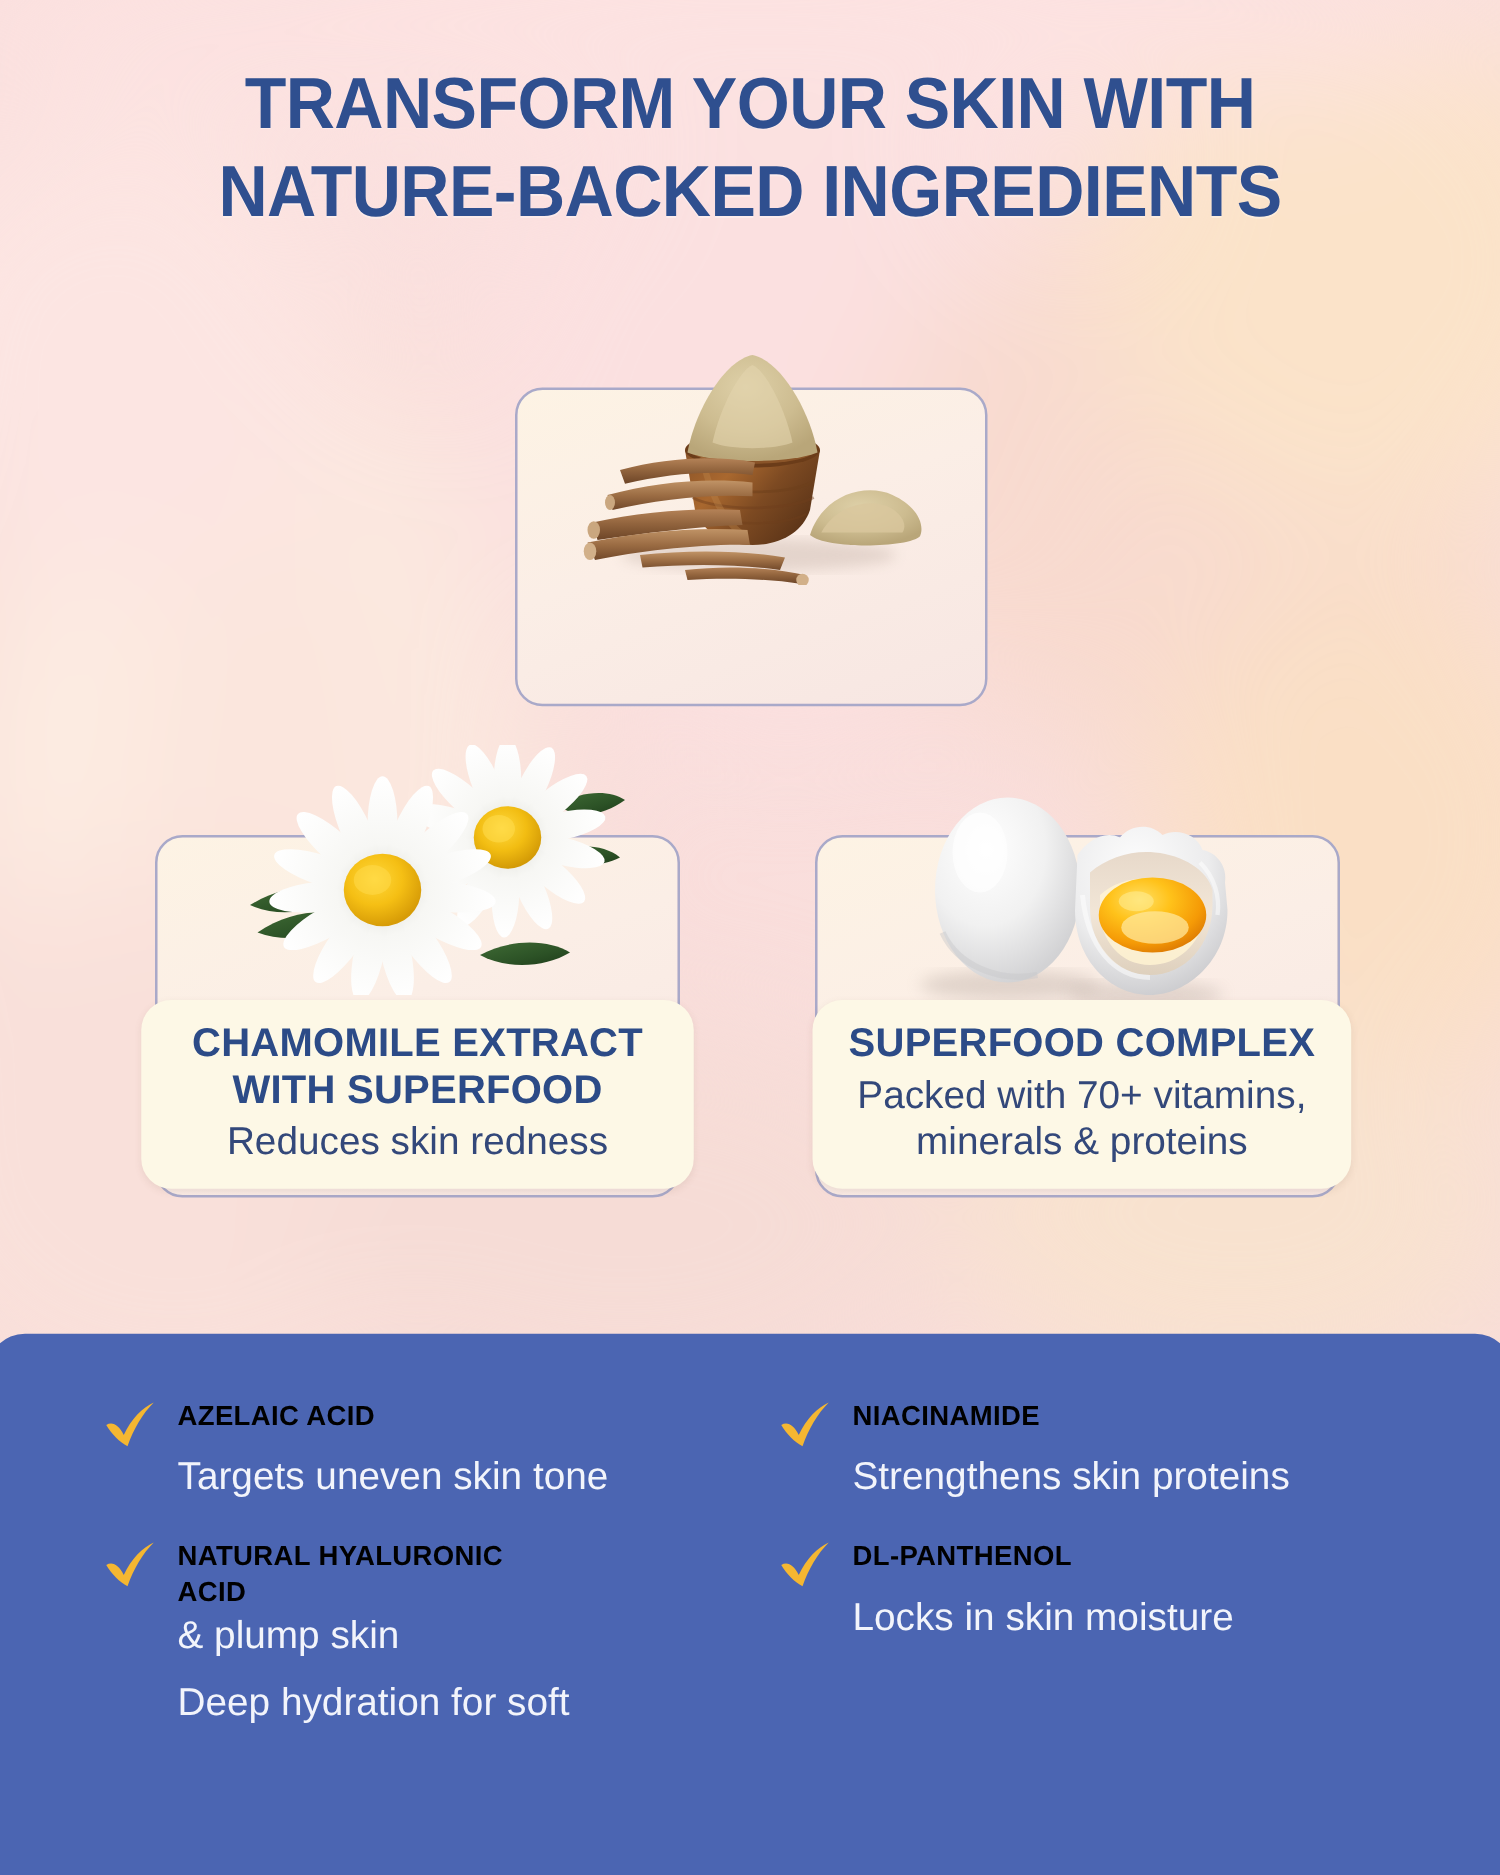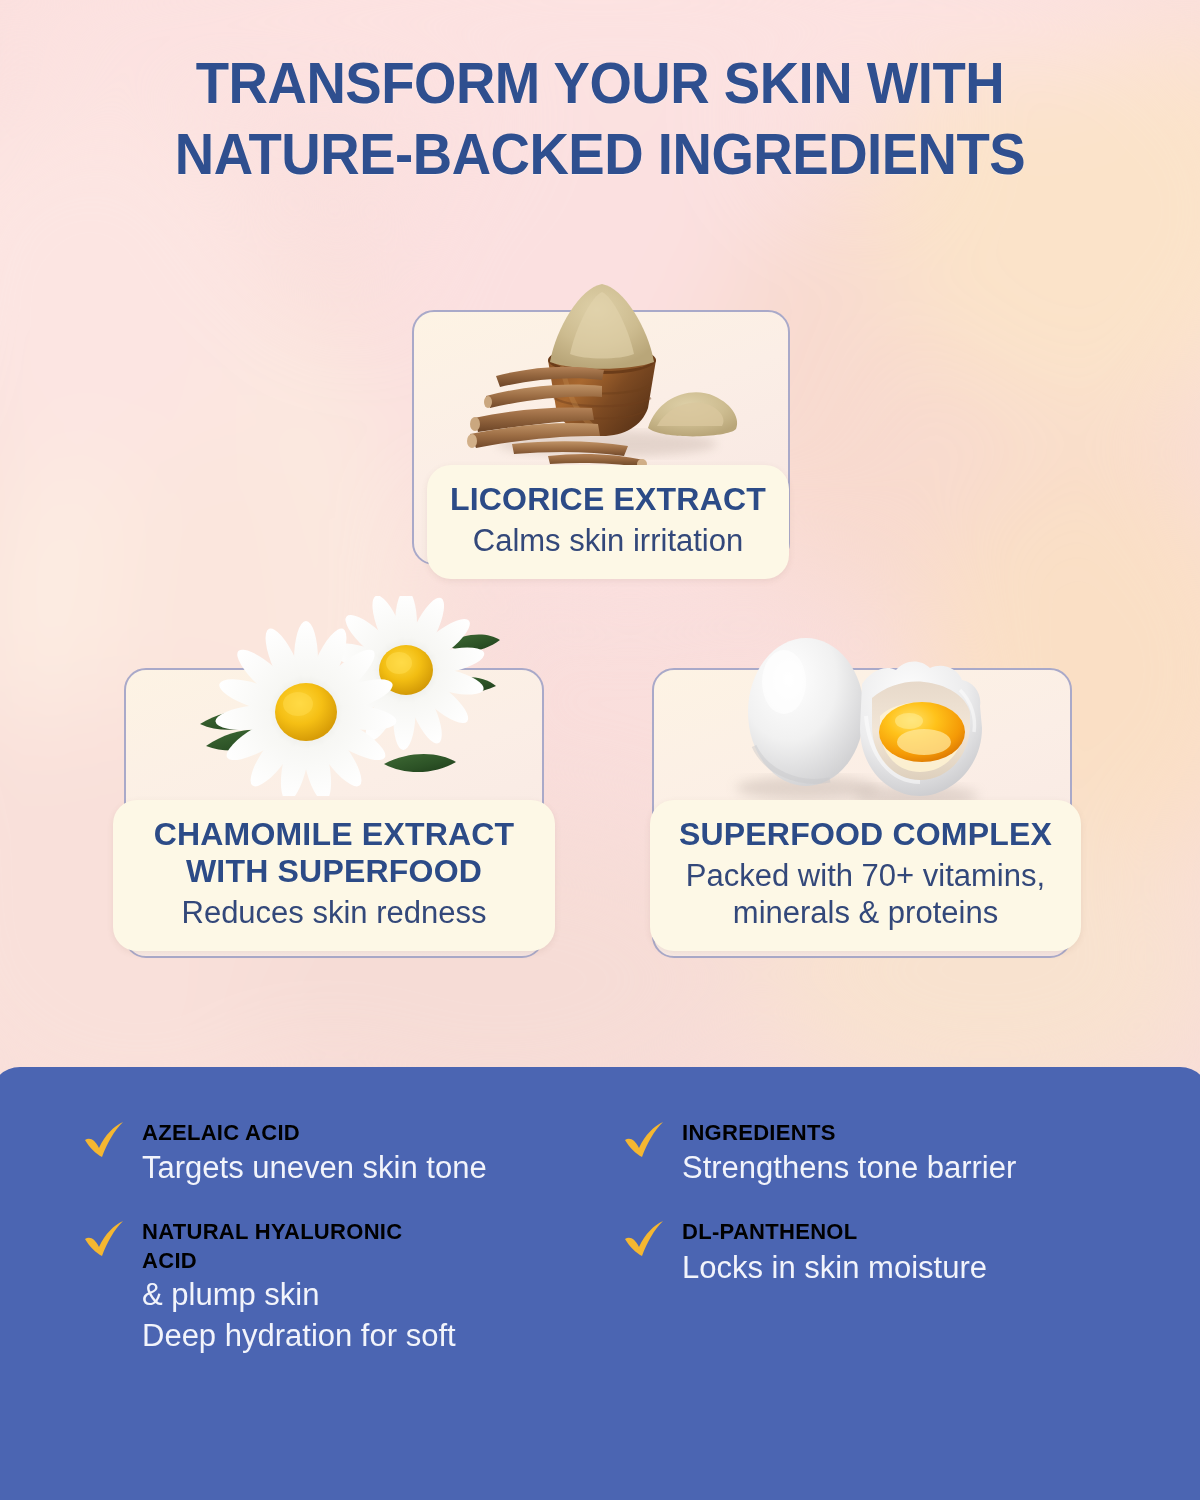--- a/index.html
+++ b/index.html
@@ -103,21 +103,21 @@
     font-weight:700;
     font-size:22px;
     line-height:1.28;
     letter-spacing:.3px;
   }
   .benefit-desc {
     color:#f2f4fb;
     font-weight:400;
     font-size:31px;
     line-height:1.3;
-    margin-top:1px;
+    margin-top:14px;
   }
 
   
   .art { position:absolute; }
 </style>
 </head>
 <body>
 
 <div id="page">
 
@@ -201,24 +201,20 @@
         <path d="M96 188 C130 184 164 186 192 192 L188 199 C162 195 128 194 98 196 Z" fill="url(#lgstick)"></path>
 
         <ellipse cx="23" cy="156" rx="5" ry="7" fill="#caa77f"></ellipse>
         <ellipse cx="20" cy="173" rx="5" ry="7" fill="#d2b089"></ellipse>
         <ellipse cx="36" cy="134" rx="4" ry="6" fill="#caa77f"></ellipse>
         <ellipse cx="190" cy="196" rx="5" ry="5" fill="#d2b089"></ellipse>
       </g>
     </svg>
   </div>
 
-  <div class="label-card" style="left:427px; top:465px; width:362px;">
-    <div class="label-title">LICORICE EXTRACT</div>
-    <div class="label-desc">Calms skin irritation</div>
-  </div>
 
   <div class="card" style="left:124px; top:668px; width:420px; height:290px;">
   </div>
 
   <div class="art" style="left:188px; top:596px; width:330px; height:200px;">
     <svg viewBox="0 0 330 200" width="330" height="200">
       <defs>
         <radialGradient id="discA" cx="40%" cy="35%" r="65%">
           <stop offset="0%" stop-color="#ffd83b"></stop>
             <stop offset="55%" stop-color="#f5bf14"></stop>
@@ -371,22 +367,22 @@
           <path d="M3 19 C8 16 13 19 17 27 C23 14 32 5 41 1 C32 10 25 22 20 36 C14 33 7 26 3 19 Z" fill="#f5b731"></path>
         </svg>
         <div class="benefit-title">AZELAIC ACID</div>
         <div class="benefit-desc">Targets uneven skin tone</div>
       </div>
 
       <div class="benefit">
         <svg class="check-icon" viewBox="0 0 44 40">
           <path d="M3 19 C8 16 13 19 17 27 C23 14 32 5 41 1 C32 10 25 22 20 36 C14 33 7 26 3 19 Z" fill="#f5b731"></path>
         </svg>
-        <div class="benefit-title">INGREDIENTS</div>
-        <div class="benefit-desc">Strengthens tone barrier</div>
+        <div class="benefit-title">NIACINAMIDE</div>
+        <div class="benefit-desc">Strengthens skin proteins</div>
       </div>
 
       <div class="benefit" style="margin-top:16px;">
         <svg class="check-icon" viewBox="0 0 44 40">
           <path d="M3 19 C8 16 13 19 17 27 C23 14 32 5 41 1 C32 10 25 22 20 36 C14 33 7 26 3 19 Z" fill="#f5b731"></path>
         </svg>
         <div class="benefit-title">NATURAL HYALURONIC</div>
         <div class="benefit-title">ACID</div>
         <div class="benefit-desc" style="margin-top:0;">&amp; plump skin</div>
         <div class="benefit-desc">Deep hydration for soft</div>

